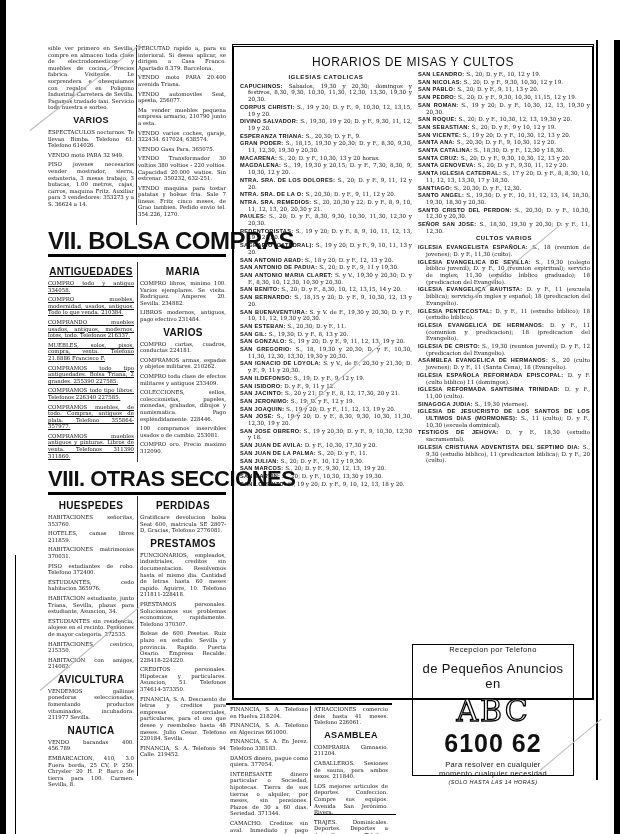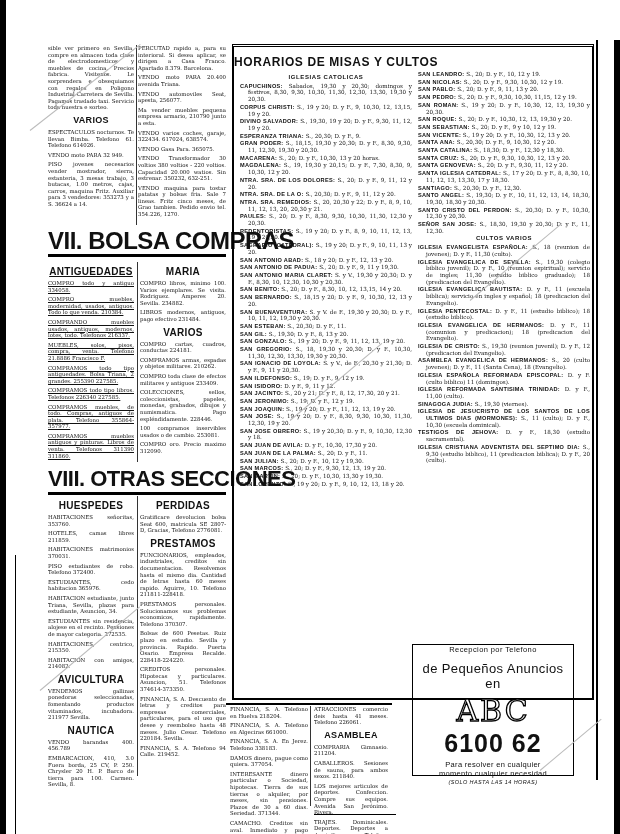--- a/index.html
+++ b/index.html
@@ -21,21 +21,21 @@
   .banner { position: absolute; left: 48px; width: 178px; font-family: "Liberation Sans", sans-serif; font-weight: bold; font-size: 24px; line-height: 26px; letter-spacing: -0.5px; white-space: nowrap; border-bottom: 3px solid #000; }
   .banner-vii { top: 228px; }
   .banner-viii { top: 466px; font-size: 22px; }
 
   .sub-a { position: absolute; left: 48px; width: 86px; font-size: 5.4px; line-height: 6.6px; }
   .sub-b { position: absolute; left: 140px; width: 86px; font-size: 5.4px; line-height: 6.6px; }
   .vsep { position: absolute; left: 137px; width: 1px; background: #333; }
 
   
   .horarios { position: absolute; left: 232px; top: 44px; width: 362px; height: 656px; border: 2px solid #000; border-top: 3px double #000; }
-  .horarios-title { position: absolute; left: 0; right: 0; top: 8px; font-family: "Liberation Sans", sans-serif; font-weight: bold; font-size: 12px; letter-spacing: 0.6px; }
+  .horarios-title { position: absolute; left: 0; right: 0; top: 8px; text-align: center; font-family: "Liberation Sans", sans-serif; font-weight: normal; font-size: 12px; letter-spacing: 0.6px; }
   .hcol { position: absolute; font-size: 5.6px; line-height: 6.7px; }
   .hcol-l { left: 6px; top: 26px; width: 172px; }
   .hcol-r { left: 184px; top: 24px; width: 172px; }
   .hsub { text-align: center; font-family: "Liberation Sans", sans-serif; font-weight: bold; font-size: 6px; letter-spacing: 0.6px; margin: 1px 0 2px; }
   .hentry { margin-bottom: 1px; padding-left: 8px; text-indent: -8px; text-align: justify; }
   .hentry .nm { font-family: "Liberation Sans", sans-serif; font-weight: bold; letter-spacing: 0.3px; }
 
   
   .bot-c { position: absolute; left: 230px; top: 706px; width: 78px; font-size: 5.4px; line-height: 6.6px; }
   .bot-d { position: absolute; left: 314px; top: 706px; width: 74px; font-size: 5.4px; line-height: 6.6px; }

